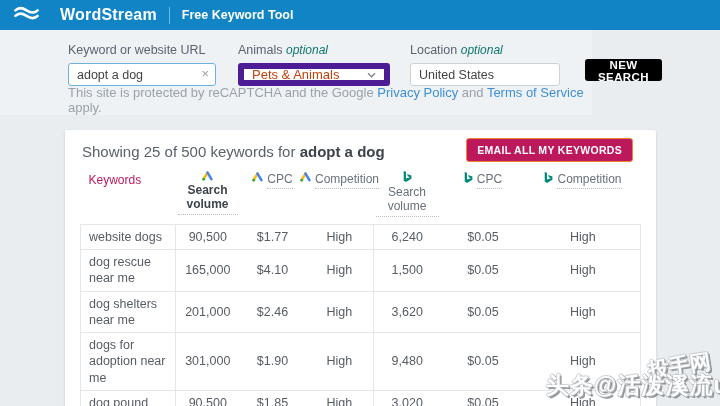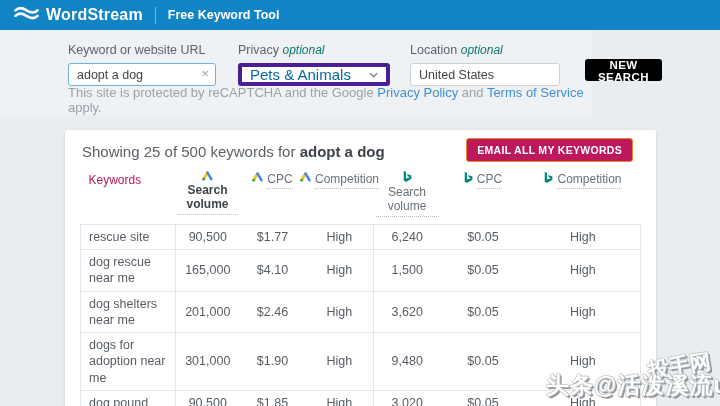--- a/index.html
+++ b/index.html
@@ -1,38 +1,38 @@
 <!DOCTYPE html>
 <html><head>
 <meta charset="utf-8">
 <style>
   html,body{margin:0;padding:0;width:720px;height:406px;overflow:hidden;
     font-family:"Liberation Sans",sans-serif;background:#e9edf0;position:relative;}
 
   
   .topbar{position:absolute;left:0;top:0;width:720px;height:30px;background:#1184c5;
     display:flex;align-items:center;}
-  .logo{display:flex;align-items:center;gap:7px;margin-left:14px;cursor:pointer;}
+  .logo{display:flex;align-items:center;gap:21px;margin-left:14px;cursor:pointer;}
   .brand{color:#fff;font-size:16px;font-weight:600;letter-spacing:.2px;}
   .topdiv{width:1px;height:17px;background:rgba(255,255,255,.4);margin:0 12px;}
   .product{color:#fff;font-size:12.5px;font-weight:700;}
 
   
   .formbar{position:absolute;left:0;top:30px;width:592px;height:85px;background:#eef2f5;}
   .fgroup{position:absolute;top:13px;}
   .flabel{font-size:12.5px;color:#5a6470;display:block;margin-bottom:6px;}
   .flabel i{color:#0f766e;font-size:12px;}
   .inputwrap{position:relative;}
   .tinput{box-sizing:border-box;height:23px;font-size:12.5px;color:#444;
     font-family:"Liberation Sans",sans-serif;border:1px solid #ccd2d7;border-radius:3px;
     background:#fff;padding:0 8px;outline:none;}
   .kwinput{width:148px;border-color:#6fb1dd;padding-right:22px;}
   .clear{position:absolute;right:7px;top:3px;color:#9aa2aa;font-size:13px;line-height:16px;cursor:pointer;}
-  .selectbox{box-sizing:border-box;width:152px;height:23px;border:4px solid #4c1d95;border-radius:3px;
-    background:#fff;font-size:15px;color:#0369a1;display:flex;align-items:center;
+  .selectbox{box-sizing:border-box;width:152px;height:23px;border:6px solid #4c1d95;border-radius:3px;
+    background:#fff;font-size:13px;color:#c2410c;display:flex;align-items:center;
     justify-content:space-between;padding:0 8px;cursor:pointer;}
   .caret svg{display:block;}
   .locinput{width:150px;}
   .newsearch{position:absolute;left:585px;top:29px;height:22px;padding:0 13px;background:#000000;
     border:none;border-radius:3px;color:#fff;font-size:11.5px;font-weight:700;letter-spacing:.4px;
     font-family:"Liberation Sans",sans-serif;cursor:pointer;}
   .recaptcha{position:absolute;left:68px;top:55px;font-size:13px;color:#9aa2ab;}
   .recaptcha a{color:#3f8fd4;text-decoration:none;}
 
   
@@ -93,21 +93,21 @@
       <span>Keyword or website URL</span>
     </label>
     <div class="inputwrap">
       <input class="tinput kwinput" type="text" value="adopt a dog" style="">
       <span class="clear">×</span>
     </div>
   </div>
 
   <div class="fgroup" style="left:238px;">
     <label class="flabel">
-      <span>Privacy</span> <i>optional</i>
+      <span>Animals</span> <i>optional</i>
     </label>
     <div class="selectbox">
       <span>Pets &amp; Animals</span>
       <span class="caret">
         <svg width="9" height="6" viewBox="0 0 9 6" fill="none" stroke="#7a838c" stroke-width="1.3">
           <path d="M1 1.2 L4.5 4.8 L8 1.2"></path>
         </svg>
       </span>
     </div>
   </div>
@@ -208,21 +208,21 @@
                   <path fill="#00897b" d="M1 0 L4.6 1.3 V12 L10.8 9.8 L7.6 8.3 L6.3 4.9 L13.2 7.3 V12.3 L4.6 17.4 L1 15.2 Z"></path>
                 </svg>
               </span>
               <span class="hlabel">Competition</span>
             </div>
           </th>
         </tr>
       </thead>
     <tbody>
         <tr>
-          <td class="kw">rescue site</td>
+          <td class="kw">website dogs</td>
           <td>90,500</td>
           <td>$1.77</td>
           <td class="sep">High</td>
           <td>6,240</td>
           <td>$0.05</td>
           <td>High</td>
         </tr>
         <tr>
           <td class="kw">dog rescue near me</td>
           <td>165,000</td>

